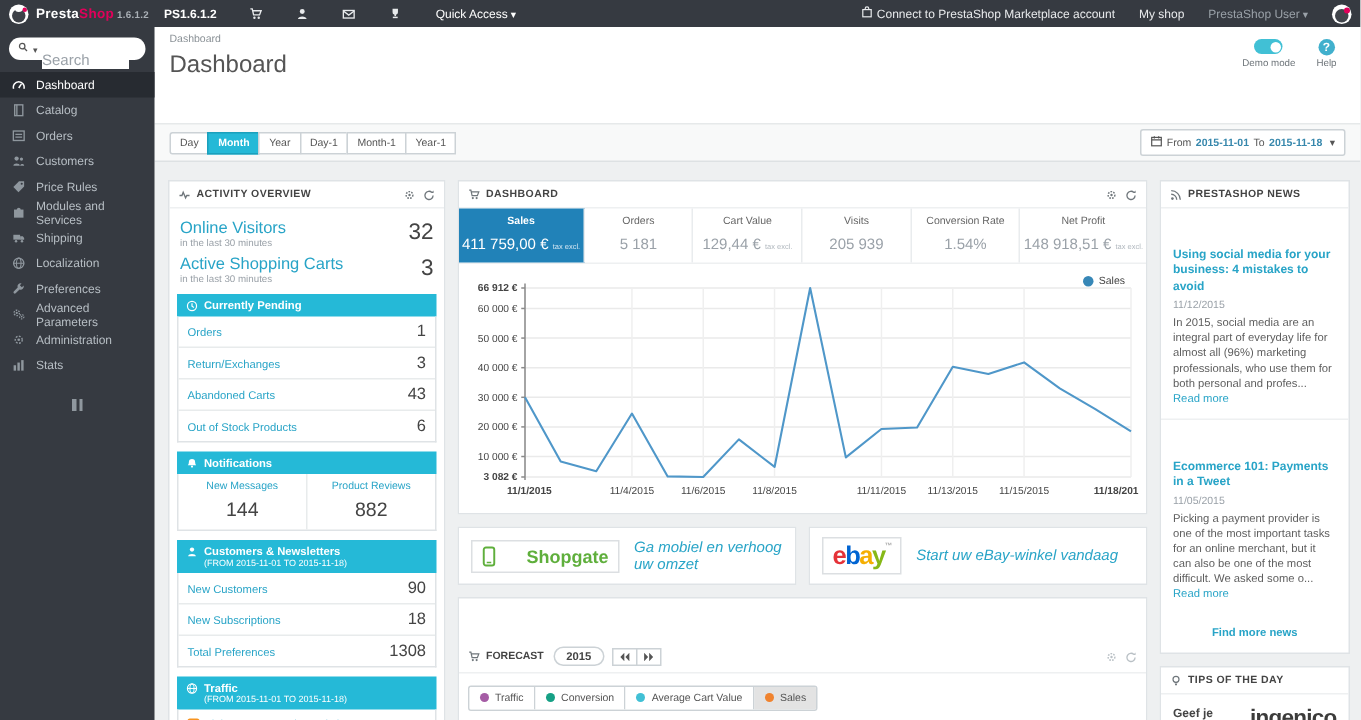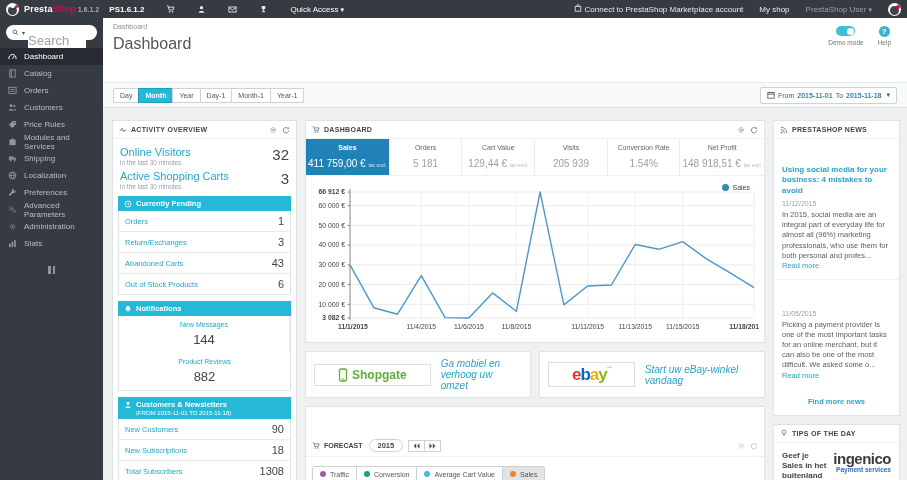--- a/index.html
+++ b/index.html
@@ -26,21 +26,21 @@
   .tb-link { color:#e8eaec; display:flex; align-items:center; gap:3px; cursor:pointer; }
   .tb-user { color:#9aa1a8; cursor:pointer; }
   .tb-avatar { width:13px; height:13px; border-radius:50%; background:#fff; position:relative; overflow:hidden; }
   .tb-avatar .a1 { position:absolute; left:2px; top:3px; width:9px; height:9px; border-radius:50%; background:#41454c; }
   .tb-avatar .a2 { position:absolute; right:1px; top:2px; width:4px; height:4px; border-radius:50%; background:#e0005a; }
 
   
   .sidebar { position:absolute; top:18px; left:0; width:103px; height:462px; background:#363a41; z-index:20; }
   .search-wrap { margin:7px 6px 8px 6px; background:#fff; border-radius:9px; height:15px; display:flex; align-items:center; padding:0 6px; gap:3px; }
   .search-wrap .sc { font-size:6px; color:#555; }
-  .search-input { border:none; outline:none; width:58px; font-size:13px; color:#444; font-family:"Liberation Sans",sans-serif;margin-top:16px; }
+  .search-input { border:none; outline:none; width:58px; font-size:10px; color:#444; font-family:"Liberation Sans",sans-serif;margin-top:16px; }
   .search-input::placeholder { color:#9aa1a8; }
   .nav-item { display:flex; align-items:center; gap:7px; height:17px; padding:0 8px; color:#b7bec4; font-size:8px; cursor:pointer; }
   .nav-item svg { color:#8f979e; flex:0 0 auto; }
   .nav-item.active { background:#272b31; color:#fff; }
   .nav-item.active svg { color:#fff; }
   .collapse-btn { margin:14px auto 0 auto; width:10px; display:flex; gap:2px; justify-content:center; cursor:pointer; }
   .collapse-btn i { width:2.5px; height:8px; background:#8f979e; display:block; }
 
   
   .main { position:absolute; top:18px; left:103px; width:804px; height:462px; }
@@ -83,21 +83,21 @@
   .big-num { margin-left:auto; font-size:15px; color:#444; }
   .sec-head { background:#25b9d7; color:#fff; margin:6px 5px 0 5px; padding:3px 6px; font-size:7.5px; font-weight:bold;
               display:flex; align-items:flex-start; gap:4px; }
   .sec-head svg { margin-top:.5px; flex:0 0 auto; }
   .sec-sub { font-weight:normal; font-size:6px; display:block; margin-top:1px; }
   .rows-box { margin:0 5px; border:1px solid #dfe3e6; border-top:none; }
   .data-row { display:flex; align-items:center; padding:4px 6px; border-bottom:1px solid #e8ebec; }
   .data-row:last-child { border-bottom:none; }
   .row-link { color:#28a4c7; font-size:7.5px; text-decoration:none; cursor:pointer; }
   .row-val { margin-left:auto; font-size:11px; color:#444; }
-  .notif-box { margin:0 5px; border:1px solid #dfe3e6; border-top:none; display:flex;flex-direction:column; }
+  .notif-box { margin:0 5px; border:1px solid #dfe3e6; border-top:none; display:flex; }
   .notif-col { flex:1; text-align:center; padding:5px 2px 6px 2px; cursor:pointer; }
   .notif-col:first-child { border-right:1px solid #e8ebec; }
   .notif-label { color:#28a4c7; font-size:7px; }
   .notif-val { font-size:13px; color:#444; margin-top:4px; }
   .ga-row { display:flex; align-items:center; gap:4px; padding:5px 6px; }
   .ga-icon { width:8px; height:8px; background:#f79420; border-radius:1.5px; position:relative; flex:0 0 auto; }
   .ga-icon::after { content:""; position:absolute; left:3px; top:2px; width:2px; height:4px; background:#fff; transform:skewX(-12deg); }
 
   
   .col-mid { width:460px; flex:0 0 460px; }
@@ -109,21 +109,21 @@
   .kpi-suffix { font-size:5px; color:#b3bac0; }
   .kpi.active { background:#2182b8; }
   .kpi.active .kpi-label { color:#fff; font-weight:bold; }
   .kpi.active .kpi-value { color:#fff; }
   .kpi.active .kpi-suffix { color:#cfe4f1; }
   .chart-wrap { position:relative; padding:6px 4px 2px 4px; }
   .chart-legend { position:absolute; top:8px; right:14px; display:flex; align-items:center; gap:3px; font-size:7px; color:#444; cursor:pointer; }
   .legend-dot { width:7px; height:7px; border-radius:50%; }
   .modules-row { display:flex; gap:8px; margin-top:8px; }
   .module-card { flex:1; background:#fff; border:1px solid #dfe3e6; padding:6px 8px; display:flex; align-items:center; gap:10px; }
-  .logo-box { border:1px solid #dcdfe2; padding:3px 23px; display:flex; align-items:center; gap:4px; background:#fff; }
+  .logo-box { border:1px solid #dcdfe2; padding:3px 6px; display:flex; align-items:center; gap:20px; background:#fff; }
   .shopgate-name { color:#5faf3c; font-size:12px; font-weight:bold; }
   .module-link { color:#28a4c7; font-size:10px; text-decoration:none; cursor:pointer;font-style:italic; }
   .ebay-word { font-size:17px; font-weight:bold; letter-spacing:-1px; line-height:1; }
   .ebay-tm { font-size:5px; color:#aaa; vertical-align:top; }
   .forecast { margin-top:8px; }
   .fc-head { display:flex; align-items:center; gap:6px; padding:4px 6px; border-bottom:1px solid #eef0f1;margin-top:28px; }
   .fc-title { font-size:7px; font-weight:bold; color:#444; display:flex; align-items:center; gap:4px; }
   .fc-title svg { color:#6f767b; }
   .year-pill { border:1px solid #ccd2d6; border-radius:8px; padding:1px 8px; font-size:7.5px; font-weight:bold; color:#444;
                background:#fff; cursor:pointer; }
@@ -448,21 +448,21 @@
           <div class="rows-box">
             <div class="data-row">
                 <a class="row-link">New Customers</a>
                 <span class="row-val">90</span>
               </div>
             <div class="data-row">
                 <a class="row-link">New Subscriptions</a>
                 <span class="row-val">18</span>
               </div>
             <div class="data-row">
-                <a class="row-link">Total Subscribers</a>
+                <a class="row-link">Total Preferences</a>
                 <span class="row-val">1308</span>
               </div>
           </div>
 
           <div class="sec-head">
             <svg width="8" height="8" viewBox="0 0 10 10">
                 <circle cx="5" cy="5" r="3.8" fill="none" stroke="#fff" stroke-width="1"></circle>
                 <ellipse cx="5" cy="5" rx="1.7" ry="3.8" fill="none" stroke="#fff" stroke-width=".8"></ellipse>
                 <path d="M1.2 5h7.6" stroke="#fff" stroke-width=".8"></path>
               </svg>
@@ -660,20 +660,21 @@
                 <path d="M1 1.4A7.6 7.6 0 0 1 8.6 9" fill="none" stroke="currentColor" stroke-width="1.1"></path>
               </svg>
             <span>PRESTASHOP NEWS</span>
           </div>
           <div class="news-article">
             <div class="news-title">Using social media for your business: 4 mistakes to avoid</div>
             <div class="news-date">11/12/2015</div>
             <div class="news-excerpt"><span>In 2015, social media are an integral part of everyday life for almost all (96%) marketing professionals, who use them for both personal and profes... </span><span class="read-more">Read more</span></div>
           </div>
           <div class="news-article" style="border-bottom:none;">
+            <div class="news-title">Ecommerce 101: Payments in a Tweet</div>
             <div class="news-date">11/05/2015</div>
             <div class="news-excerpt"><span>Picking a payment provider is one of the most important tasks for an online merchant, but it can also be one of the most difficult. We asked some o... </span><span class="read-more">Read more</span></div>
           </div>
           <div class="news-more">Find more news</div>
         </div>
 
         <div class="panel tips">
           <div class="panel-head">
             <svg width="8" height="8" viewBox="0 0 10 10">
                 <circle cx="5" cy="3.6" r="2.5" fill="none" stroke="currentColor" stroke-width="1"></circle>

